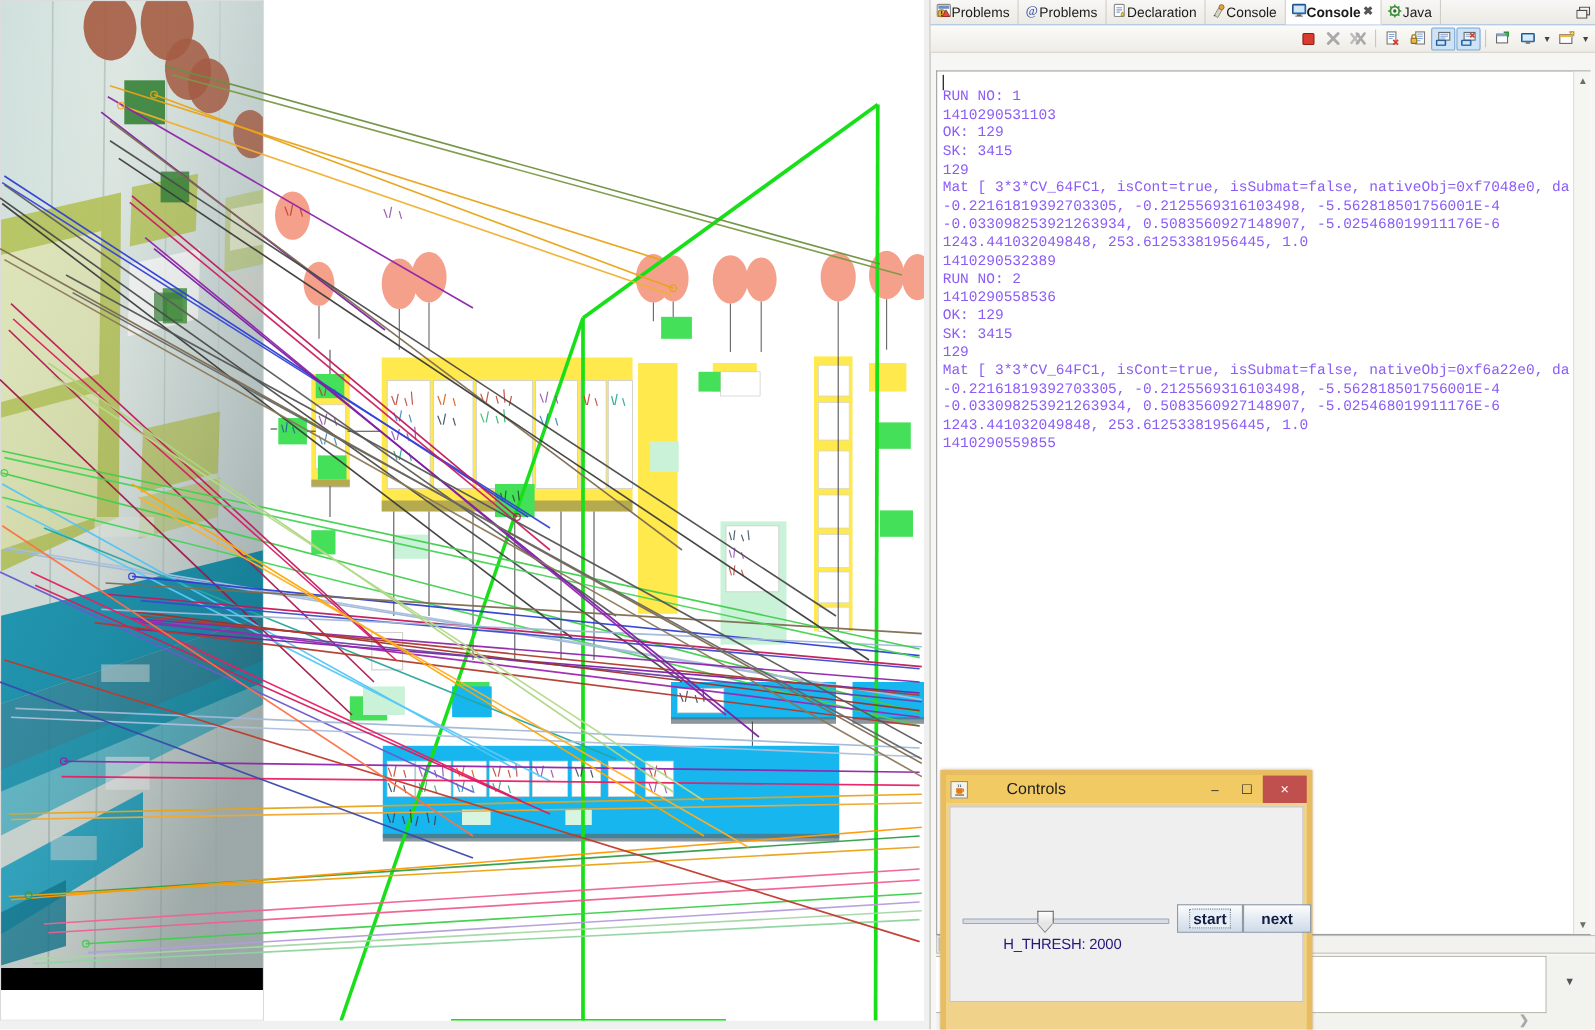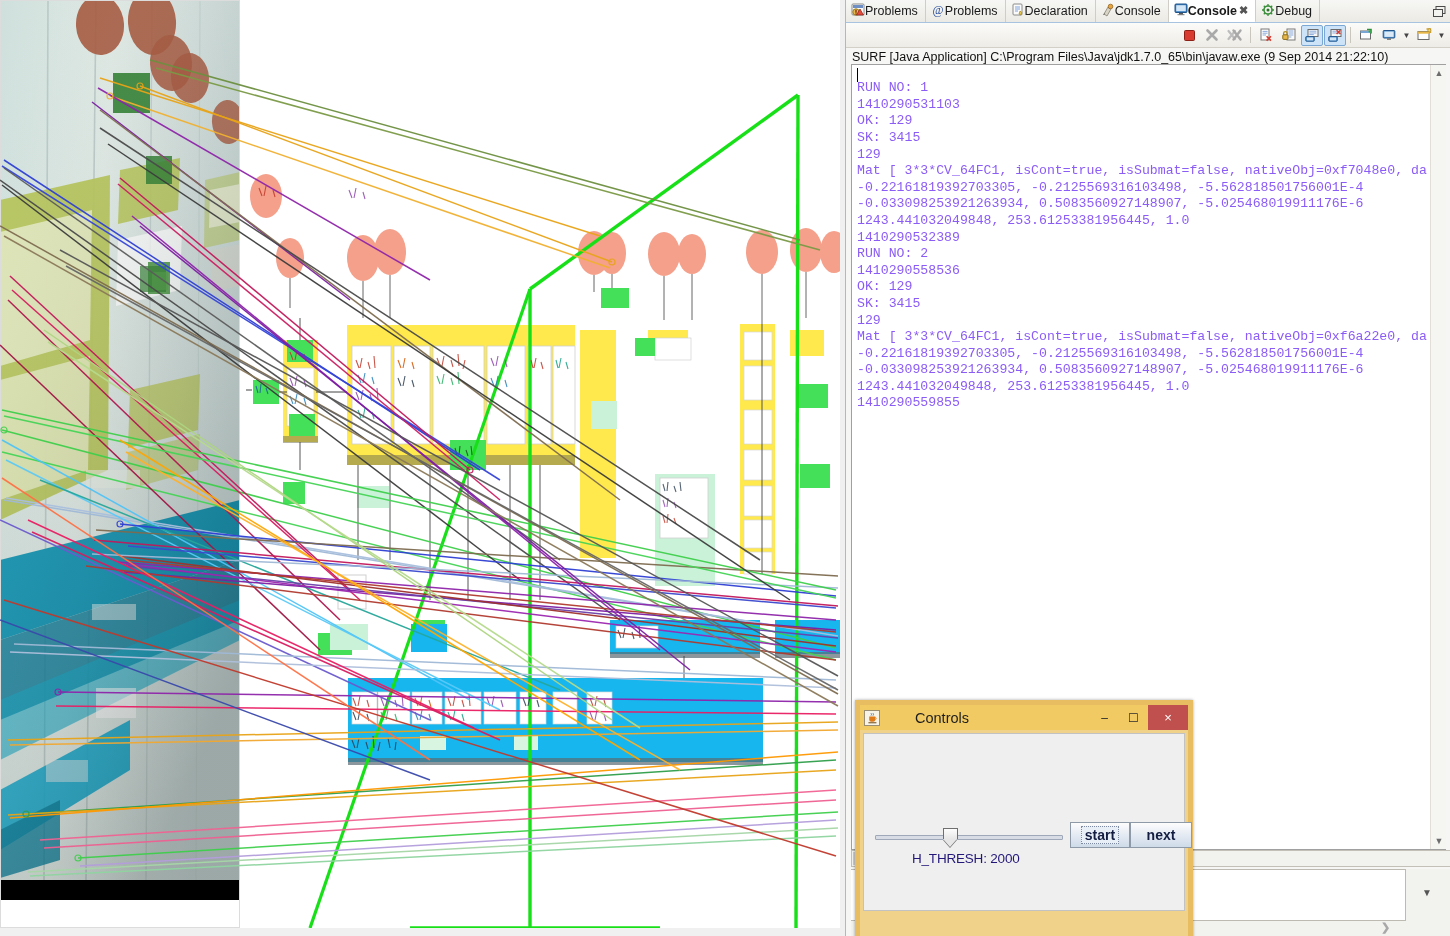--- a/index.html
+++ b/index.html
@@ -709,21 +709,21 @@
       </div>
 
       <div class="tab">
         <span>
           <svg width="14" height="14" viewBox="0 0 14 14">
             <circle cx="7" cy="7" r="4" fill="none" stroke="#3a8f3a" stroke-width="1.6"></circle>
             <circle cx="7" cy="7" r="1.5" fill="#2a6f2a"></circle>
             <path d="M7 1 v2 M7 11 v2 M1 7 h2 M11 7 h2 M2.8 2.8 l1.4 1.4 M9.8 9.8 l1.4 1.4 M11.2 2.8 l-1.4 1.4 M4.2 9.8 l-1.4 1.4" stroke="#3a8f3a" stroke-width="1.3"></path>
           </svg>
         </span>
-        <span class="tlabel">Debug</span>
+        <span class="tlabel">Java</span>
       </div>
 
       <div class="tabstrip-spacer"></div>
       <div class="restore-ico">
         <svg width="13" height="11" viewBox="0 0 13 11">
           <rect x="3" y="0.5" width="9" height="7" fill="none" stroke="#4a4a4a"></rect>
           <rect x="0.5" y="3.5" width="9" height="7" fill="#f3f3f0" stroke="#4a4a4a"></rect>
         </svg>
       </div>
     </div>
@@ -799,21 +799,20 @@
         <svg width="15" height="14" viewBox="0 0 15 14">
           <rect x="1" y="3.5" width="11" height="8" fill="#fdfdfd" stroke="#6a6a6a"></rect>
           <rect x="1" y="3.5" width="11" height="2.2" fill="#e8b84b"></rect>
           <path d="M9.5 1 l4 0 l0 4" fill="none" stroke="#c8a030" stroke-width="1.4"></path>
           <circle cx="12.3" cy="2.3" r="1.5" fill="#f3d880" stroke="#b08a1c" stroke-width="0.7"></circle>
         </svg>
       </div>
       <div class="tarrow">▼</div>
     </div>
 
-    <div class="launch-line">SURF [Java Application] C:\Program Files\Java\jdk1.7.0_65\bin\javaw.exe (9 Sep 2014 21:22:10)</div>
 
     <div class="console-body">
       <div class="console-caret"></div>
       <pre class="console-text">RUN NO: 1
 1410290531103
 OK: 129
 SK: 3415
 129
 Mat [ 3*3*CV_64FC1, isCont=true, isSubmat=false, nativeObj=0xf7048e0, da
 -0.22161819392703305, -0.2125569316103498, -5.562818501756001E-4

